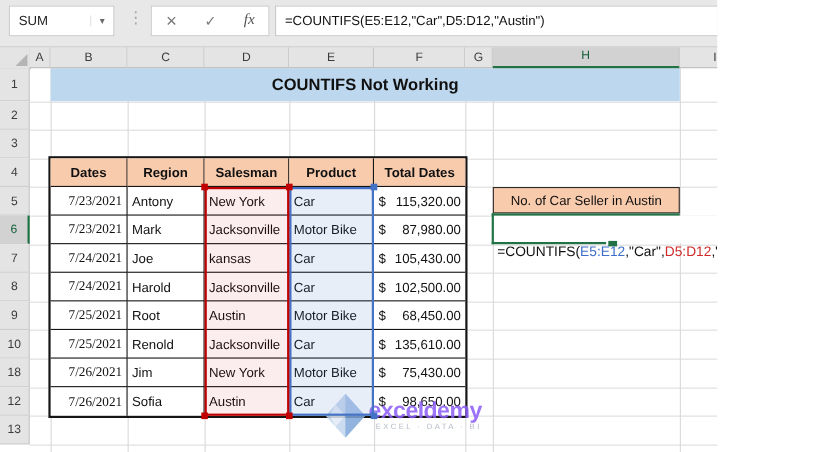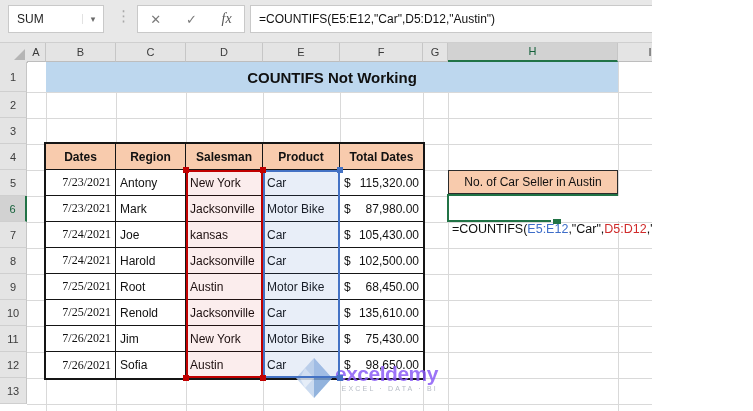--- a/index.html
+++ b/index.html
@@ -104,21 +104,21 @@
   <div class="rowhead" style="top:62px;height:30px">1</div>
   <div class="rowhead" style="top:92px;height:26px">2</div>
   <div class="rowhead" style="top:118px;height:26px">3</div>
   <div class="rowhead" style="top:144px;height:26px">4</div>
   <div class="rowhead" style="top:170px;height:26px">5</div>
   <div class="rowhead sel" style="top:196px;height:26px">6</div>
   <div class="rowhead" style="top:222px;height:26px">7</div>
   <div class="rowhead" style="top:248px;height:26px">8</div>
   <div class="rowhead" style="top:274px;height:26px">9</div>
   <div class="rowhead" style="top:300px;height:26px">10</div>
-  <div class="rowhead" style="top:326px;height:26px">11</div>
+  <div class="rowhead" style="top:326px;height:26px">18</div>
   <div class="rowhead" style="top:352px;height:26px">12</div>
   <div class="rowhead" style="top:378px;height:26px">13</div>
 
   <div class="titlebar">COUNTIFS Not Working</div>
 
   <div class="dtable">
     <div class="cell th">Dates</div>
     <div class="cell th">Region</div>
     <div class="cell th">Salesman</div>
     <div class="cell th">Product</div>

